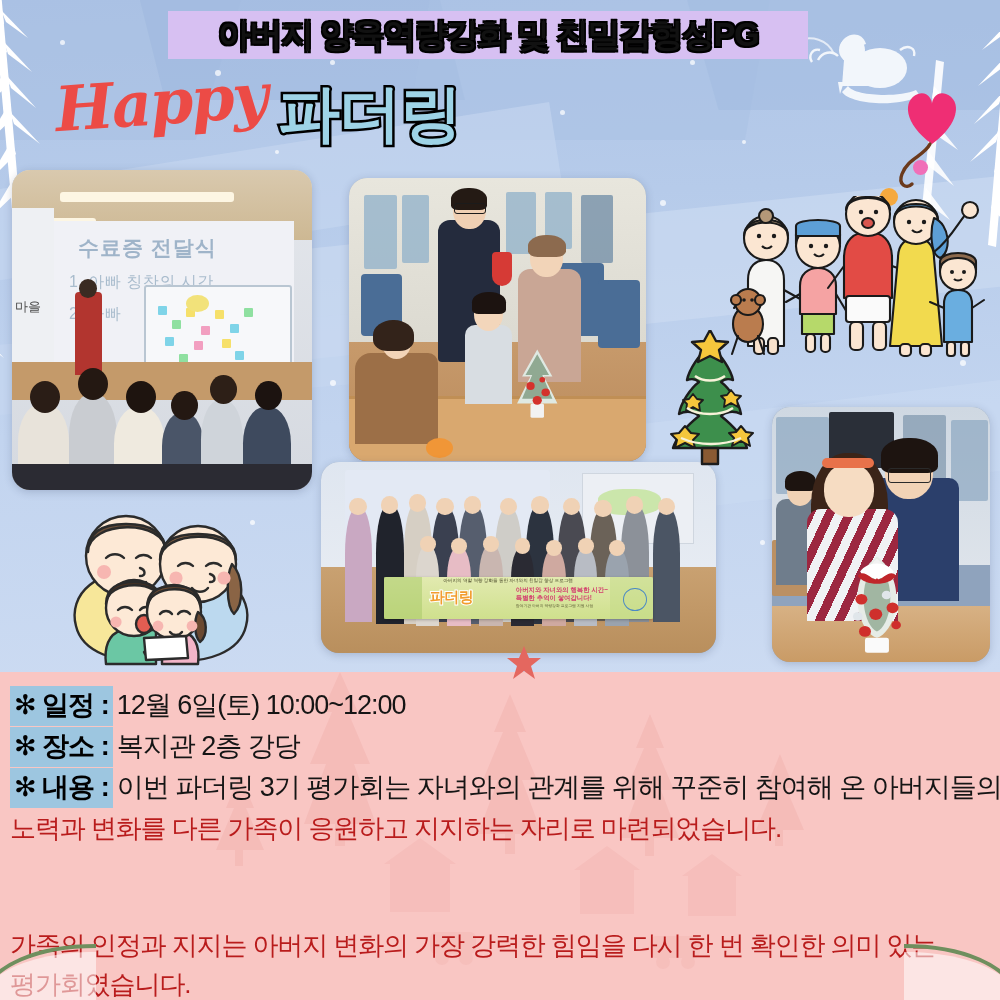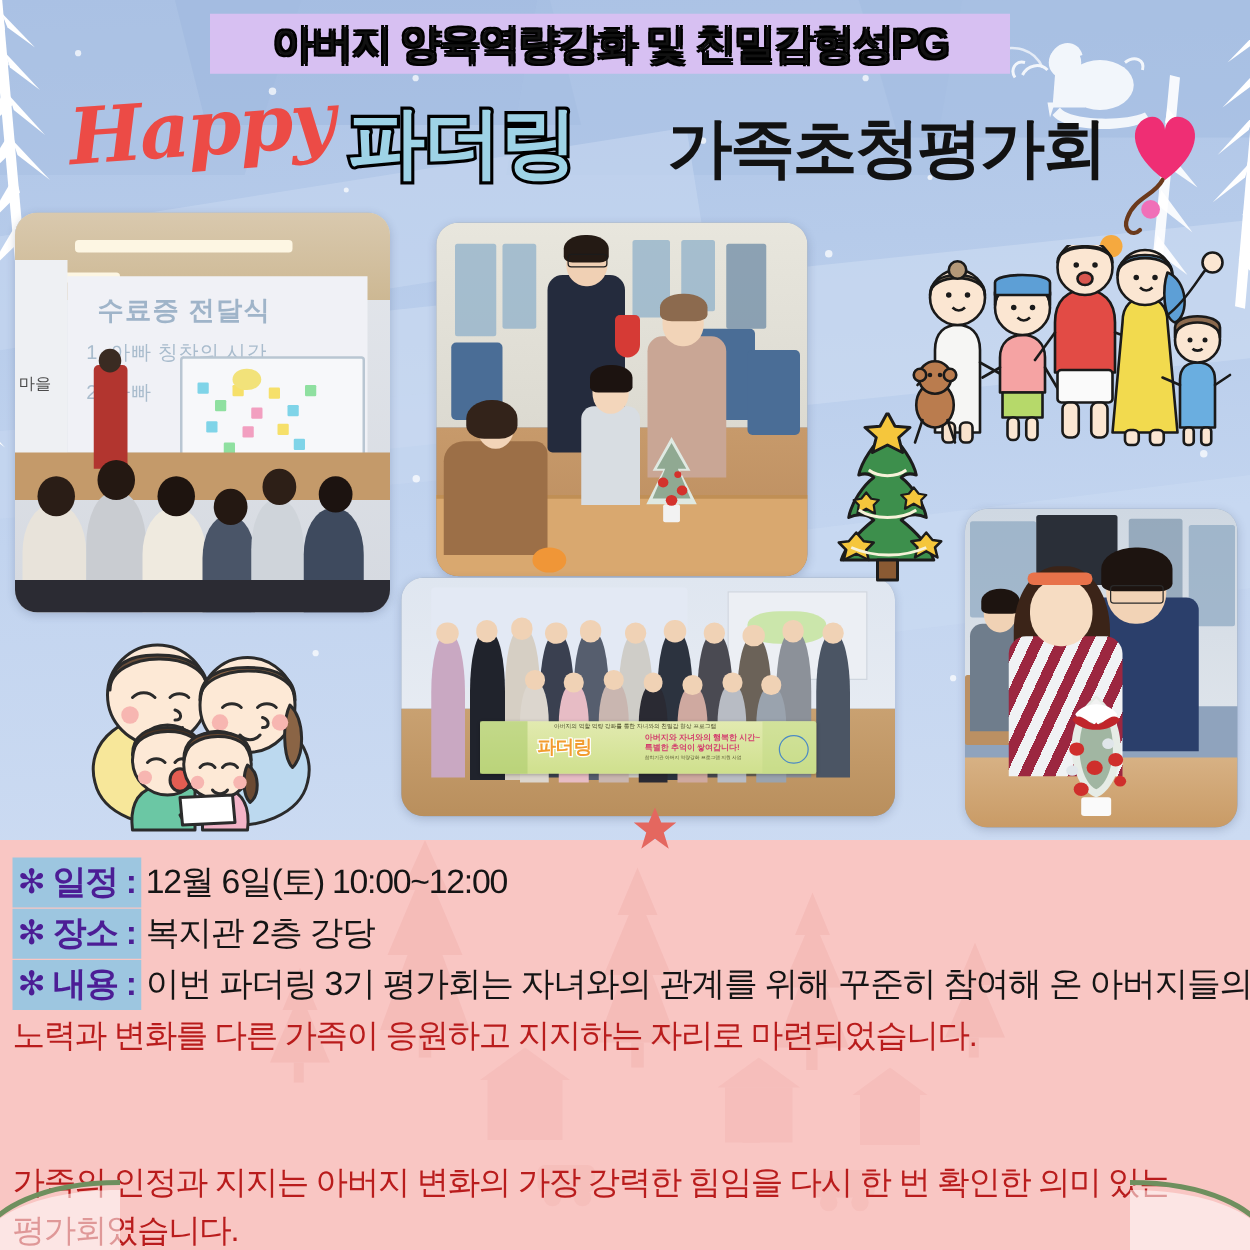--- a/index.html
+++ b/index.html
@@ -38,21 +38,21 @@
   .flake{position:absolute;background:#ffffff;border-radius:50%;opacity:.72;}
 
   
   .subtitle-band{
     position:absolute;left:168px;top:11px;width:640px;height:48px;
     background:#d7c0f2;
   }
   .subtitle-text{
     position:absolute;left:168px;top:11px;width:640px;height:48px;
     display:flex;align-items:center;justify-content:center;
-    font-size:33px;font-weight:normal;color:#111;letter-spacing:-1.5px;
+    font-size:33px;font-weight:bold;color:#111;letter-spacing:-1.5px;
     white-space:nowrap;
     text-shadow:
       -1.6px -1.6px 0 #000, 1.6px -1.6px 0 #000,
       -1.6px  1.6px 0 #000, 1.6px  1.6px 0 #000;
   }
   .happy{
     position:absolute;left:55px;top:66px;
     font-family:"DejaVu Serif",serif;
     font-size:62px;font-weight:bold;font-style:italic;
     color:#ec4b46;letter-spacing:-2px;
@@ -173,21 +173,21 @@
   
   .info{
     position:absolute;left:0;top:672px;width:1000px;height:328px;
     background:#f9c6c3;overflow:hidden;
   }
   .info-deco{position:absolute;opacity:.30;pointer-events:none;}
   .info-body{position:absolute;left:0;top:0;width:1000px;height:328px;}
 
   .row{position:absolute;left:10px;white-space:nowrap;}
   .lbl{
-    display:inline-block;background:#9dc6e0;color:#4c1d95;
+    display:inline-block;background:#9dc6e0;color:#000000;
     font-size:27px;font-weight:bold;letter-spacing:-1px;padding:1px 4px 3px 4px;
   }
   .val{
     display:inline-block;font-size:27px;color:#151515;letter-spacing:-1px;
     margin-left:4px;font-weight:500;
   }
   .para{
     position:absolute;left:10px;white-space:nowrap;
     font-size:26px;color:#b91c1c;letter-spacing:-1.1px;font-weight:500;
   }
@@ -321,21 +321,20 @@
     <path d="M36 62 C30 74 14 76 8 92 C4 102 12 108 18 102" stroke="#6b3a1c" stroke-width="3.4" fill="none" stroke-linecap="round"></path>
   </svg>
   <div class="dot dot-pink"></div>
   <div class="dot dot-orange"></div>
 
   <div class="subtitle-band"></div>
   <div class="subtitle-text">아버지 양육역량강화 및 친밀감형성PG</div>
 
   <div class="happy">Happy</div>
   <div class="fathering">파더링</div>
-  <div class="evt-title">가족초청평가회</div>
 
   <div class="photo ph1">
     <div class="pfill" style="background:linear-gradient(#e4e7ec,#d5d9e0)"></div>
     <div class="p1-ceil"></div>
     <div class="p1-light" style="left:16%;top:7%;width:58%;height:3%"></div>
     <div class="p1-light" style="left:8%;top:15%;width:20%;height:2.4%"></div>
     <div class="p1-side"></div>
     <div class="p1-screen"></div>
     <div class="p1-sidetxt">마을</div>
     <div class="p1-txt1">수료증 전달식</div>

